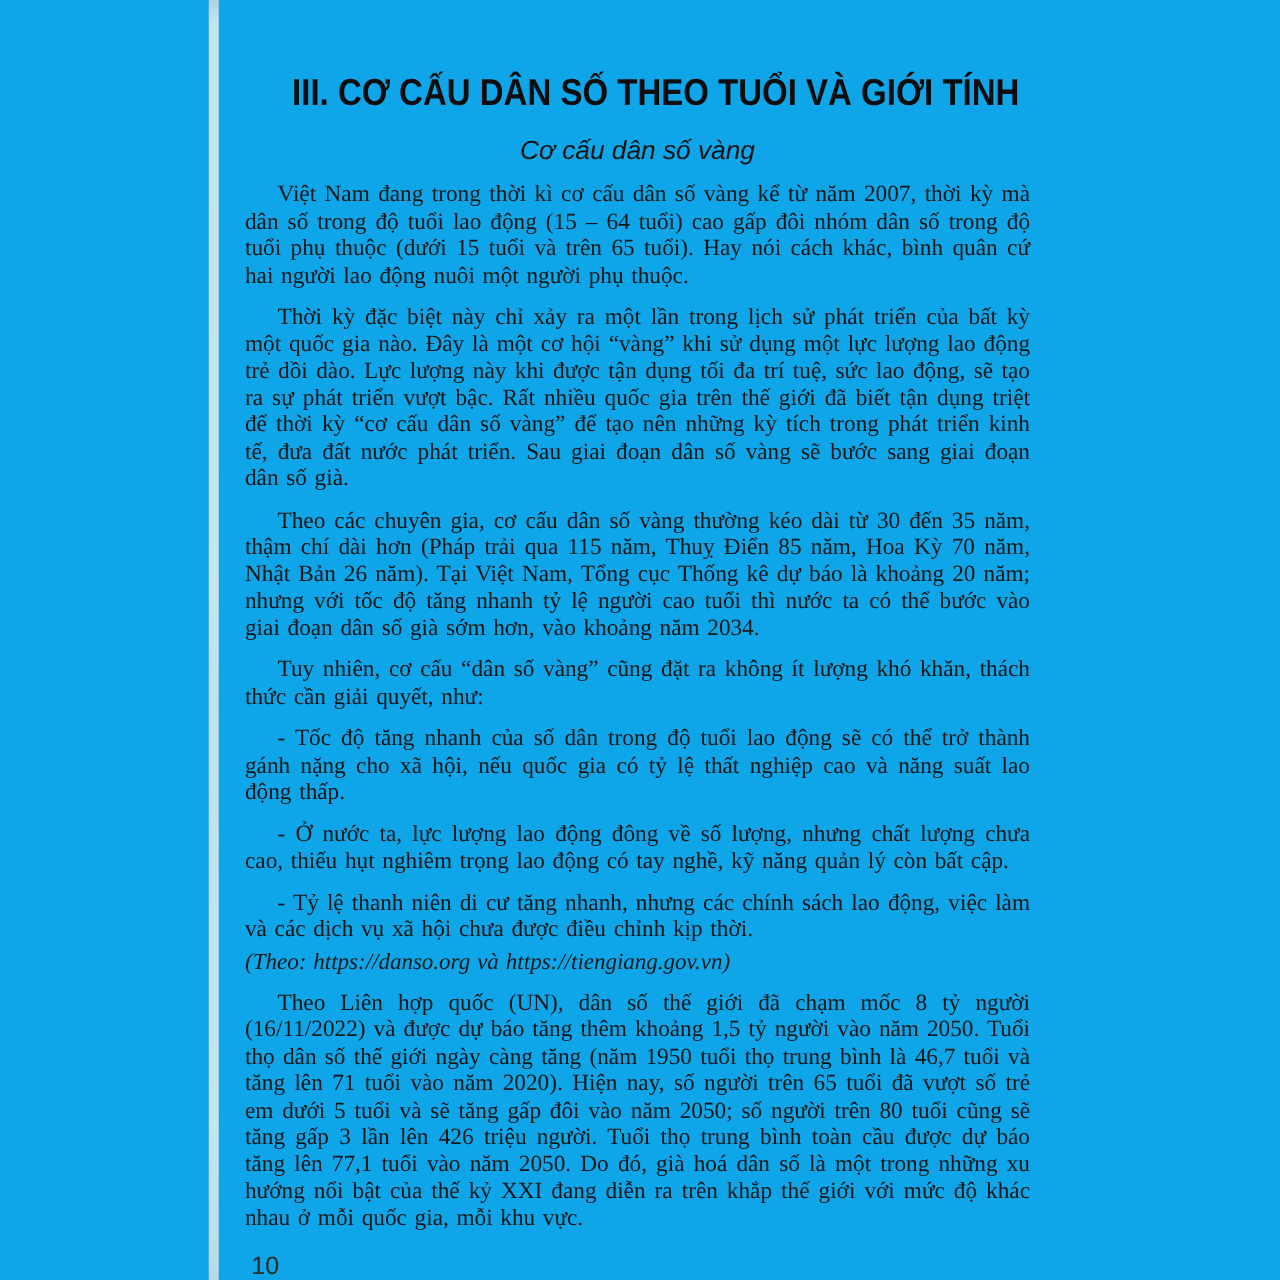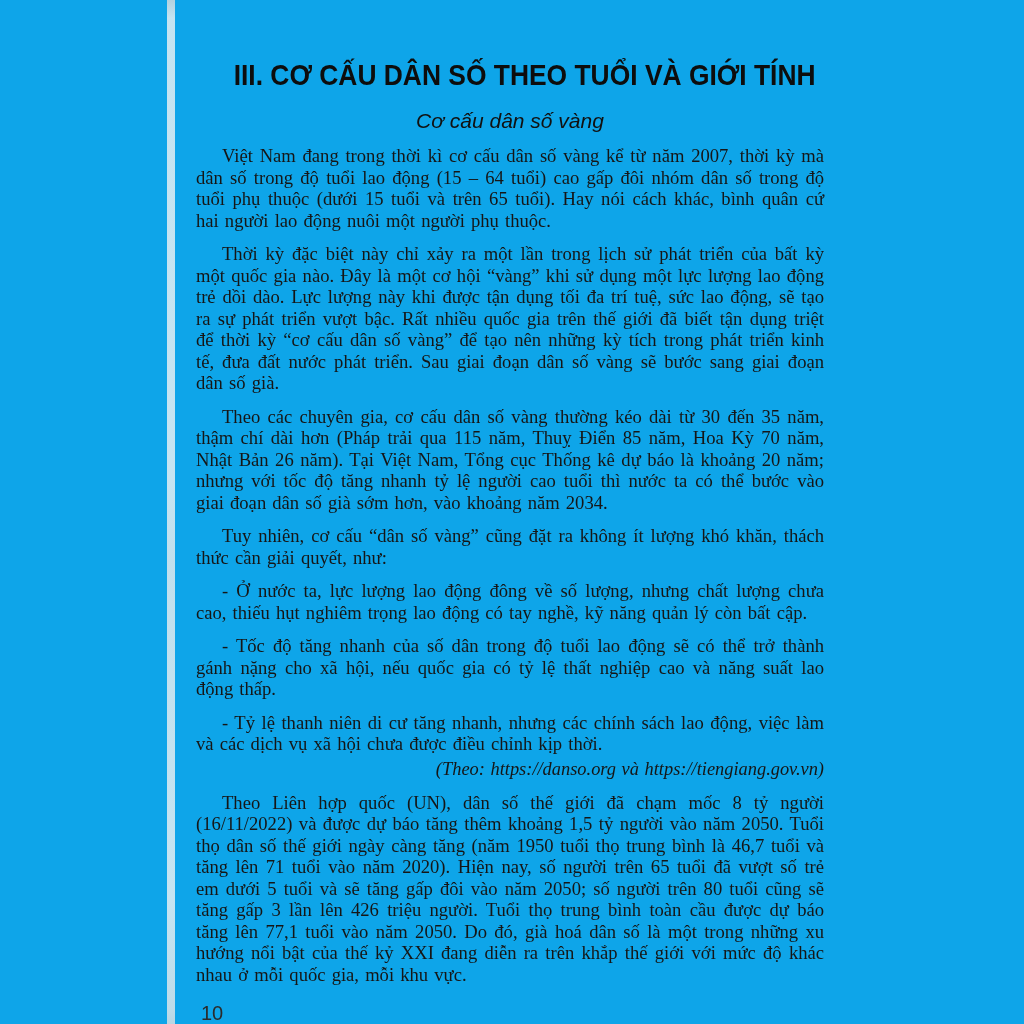--- a/index.html
+++ b/index.html
@@ -64,21 +64,20 @@
     line-height: 21.5px;
     text-align: justify;
     text-indent: 26px;
     word-spacing: 1.5px;
   }
   .attribution {
     margin: 2px 0 0 0;
     font-size: 18.4px;
     line-height: 22px;
     font-style: italic;
-    text-align: right;
     word-spacing: 1px;
   }
   .page-number {
     position: absolute;
     left: 201px;
     top: 1002px;
     font-family: "Liberation Sans", sans-serif;
     font-size: 20px;
     line-height: 22px;
     color: #2b2b2b;
@@ -92,22 +91,22 @@
 
   <div class="content">
     <div class="doc-title">III. CƠ CẤU DÂN SỐ THEO TUỔI VÀ GIỚI TÍNH</div>
 
     <div class="section-heading">Cơ cấu dân số vàng</div>
 
     <p class="body-par">Việt Nam đang trong thời kì cơ cấu dân số vàng kể từ năm 2007, thời kỳ mà dân số trong độ tuổi lao động (15 – 64 tuổi) cao gấp đôi nhóm dân số trong độ tuổi phụ thuộc (dưới 15 tuổi và trên 65 tuổi). Hay nói cách khác, bình quân cứ hai người lao động nuôi một người phụ thuộc.</p>
     <p class="body-par">Thời kỳ đặc biệt này chỉ xảy ra một lần trong lịch sử phát triển của bất kỳ một quốc gia nào. Đây là một cơ hội “vàng” khi sử dụng một lực lượng lao động trẻ dồi dào. Lực lượng này khi được tận dụng tối đa trí tuệ, sức lao động, sẽ tạo ra sự phát triển vượt bậc. Rất nhiều quốc gia trên thế giới đã biết tận dụng triệt để thời kỳ “cơ cấu dân số vàng” để tạo nên những kỳ tích trong phát triển kinh tế, đưa đất nước phát triển. Sau giai đoạn dân số vàng sẽ bước sang giai đoạn dân số già.</p>
     <p class="body-par">Theo các chuyên gia, cơ cấu dân số vàng thường kéo dài từ 30 đến 35 năm, thậm chí dài hơn (Pháp trải qua 115 năm, Thuỵ Điển 85 năm, Hoa Kỳ 70 năm, Nhật Bản 26 năm). Tại Việt Nam, Tổng cục Thống kê dự báo là khoảng 20 năm; nhưng với tốc độ tăng nhanh tỷ lệ người cao tuổi thì nước ta có thể bước vào giai đoạn dân số già sớm hơn, vào khoảng năm 2034.</p>
     <p class="body-par">Tuy nhiên, cơ cấu “dân số vàng” cũng đặt ra không ít lượng khó khăn, thách thức cần giải quyết, như:</p>
+    <p class="body-par">- Tốc độ tăng nhanh của số dân trong độ tuổi lao động sẽ có thể trở thành gánh nặng cho xã hội, nếu quốc gia có tỷ lệ thất nghiệp cao và năng suất lao động thấp.</p>
     <p class="body-par">- Ở nước ta, lực lượng lao động đông về số lượng, nhưng chất lượng chưa cao, thiếu hụt nghiêm trọng lao động có tay nghề, kỹ năng quản lý còn bất cập.</p>
-    <p class="body-par">- Tốc độ tăng nhanh của số dân trong độ tuổi lao động sẽ có thể trở thành gánh nặng cho xã hội, nếu quốc gia có tỷ lệ thất nghiệp cao và năng suất lao động thấp.</p>
     <p class="body-par">- Tỷ lệ thanh niên di cư tăng nhanh, nhưng các chính sách lao động, việc làm và các dịch vụ xã hội chưa được điều chỉnh kịp thời.</p>
 
     <p class="attribution">(Theo: https://danso.org và https://tiengiang.gov.vn)</p>
 
 
     <p class="body-par">Theo Liên hợp quốc (UN), dân số thế giới đã chạm mốc 8 tỷ người (16/11/2022) và được dự báo tăng thêm khoảng 1,5 tỷ người vào năm 2050. Tuổi thọ dân số thế giới ngày càng tăng (năm 1950 tuổi thọ trung bình là 46,7 tuổi và tăng lên 71 tuổi vào năm 2020). Hiện nay, số người trên 65 tuổi đã vượt số trẻ em dưới 5 tuổi và sẽ tăng gấp đôi vào năm 2050; số người trên 80 tuổi cũng sẽ tăng gấp 3 lần lên 426 triệu người. Tuổi thọ trung bình toàn cầu được dự báo tăng lên 77,1 tuổi vào năm 2050. Do đó, già hoá dân số là một trong những xu hướng nổi bật của thế kỷ XXI đang diễn ra trên khắp thế giới với mức độ khác nhau ở mỗi quốc gia, mỗi khu vực.</p>
   </div>
 
   <div class="page-number">10</div>
 </div>

